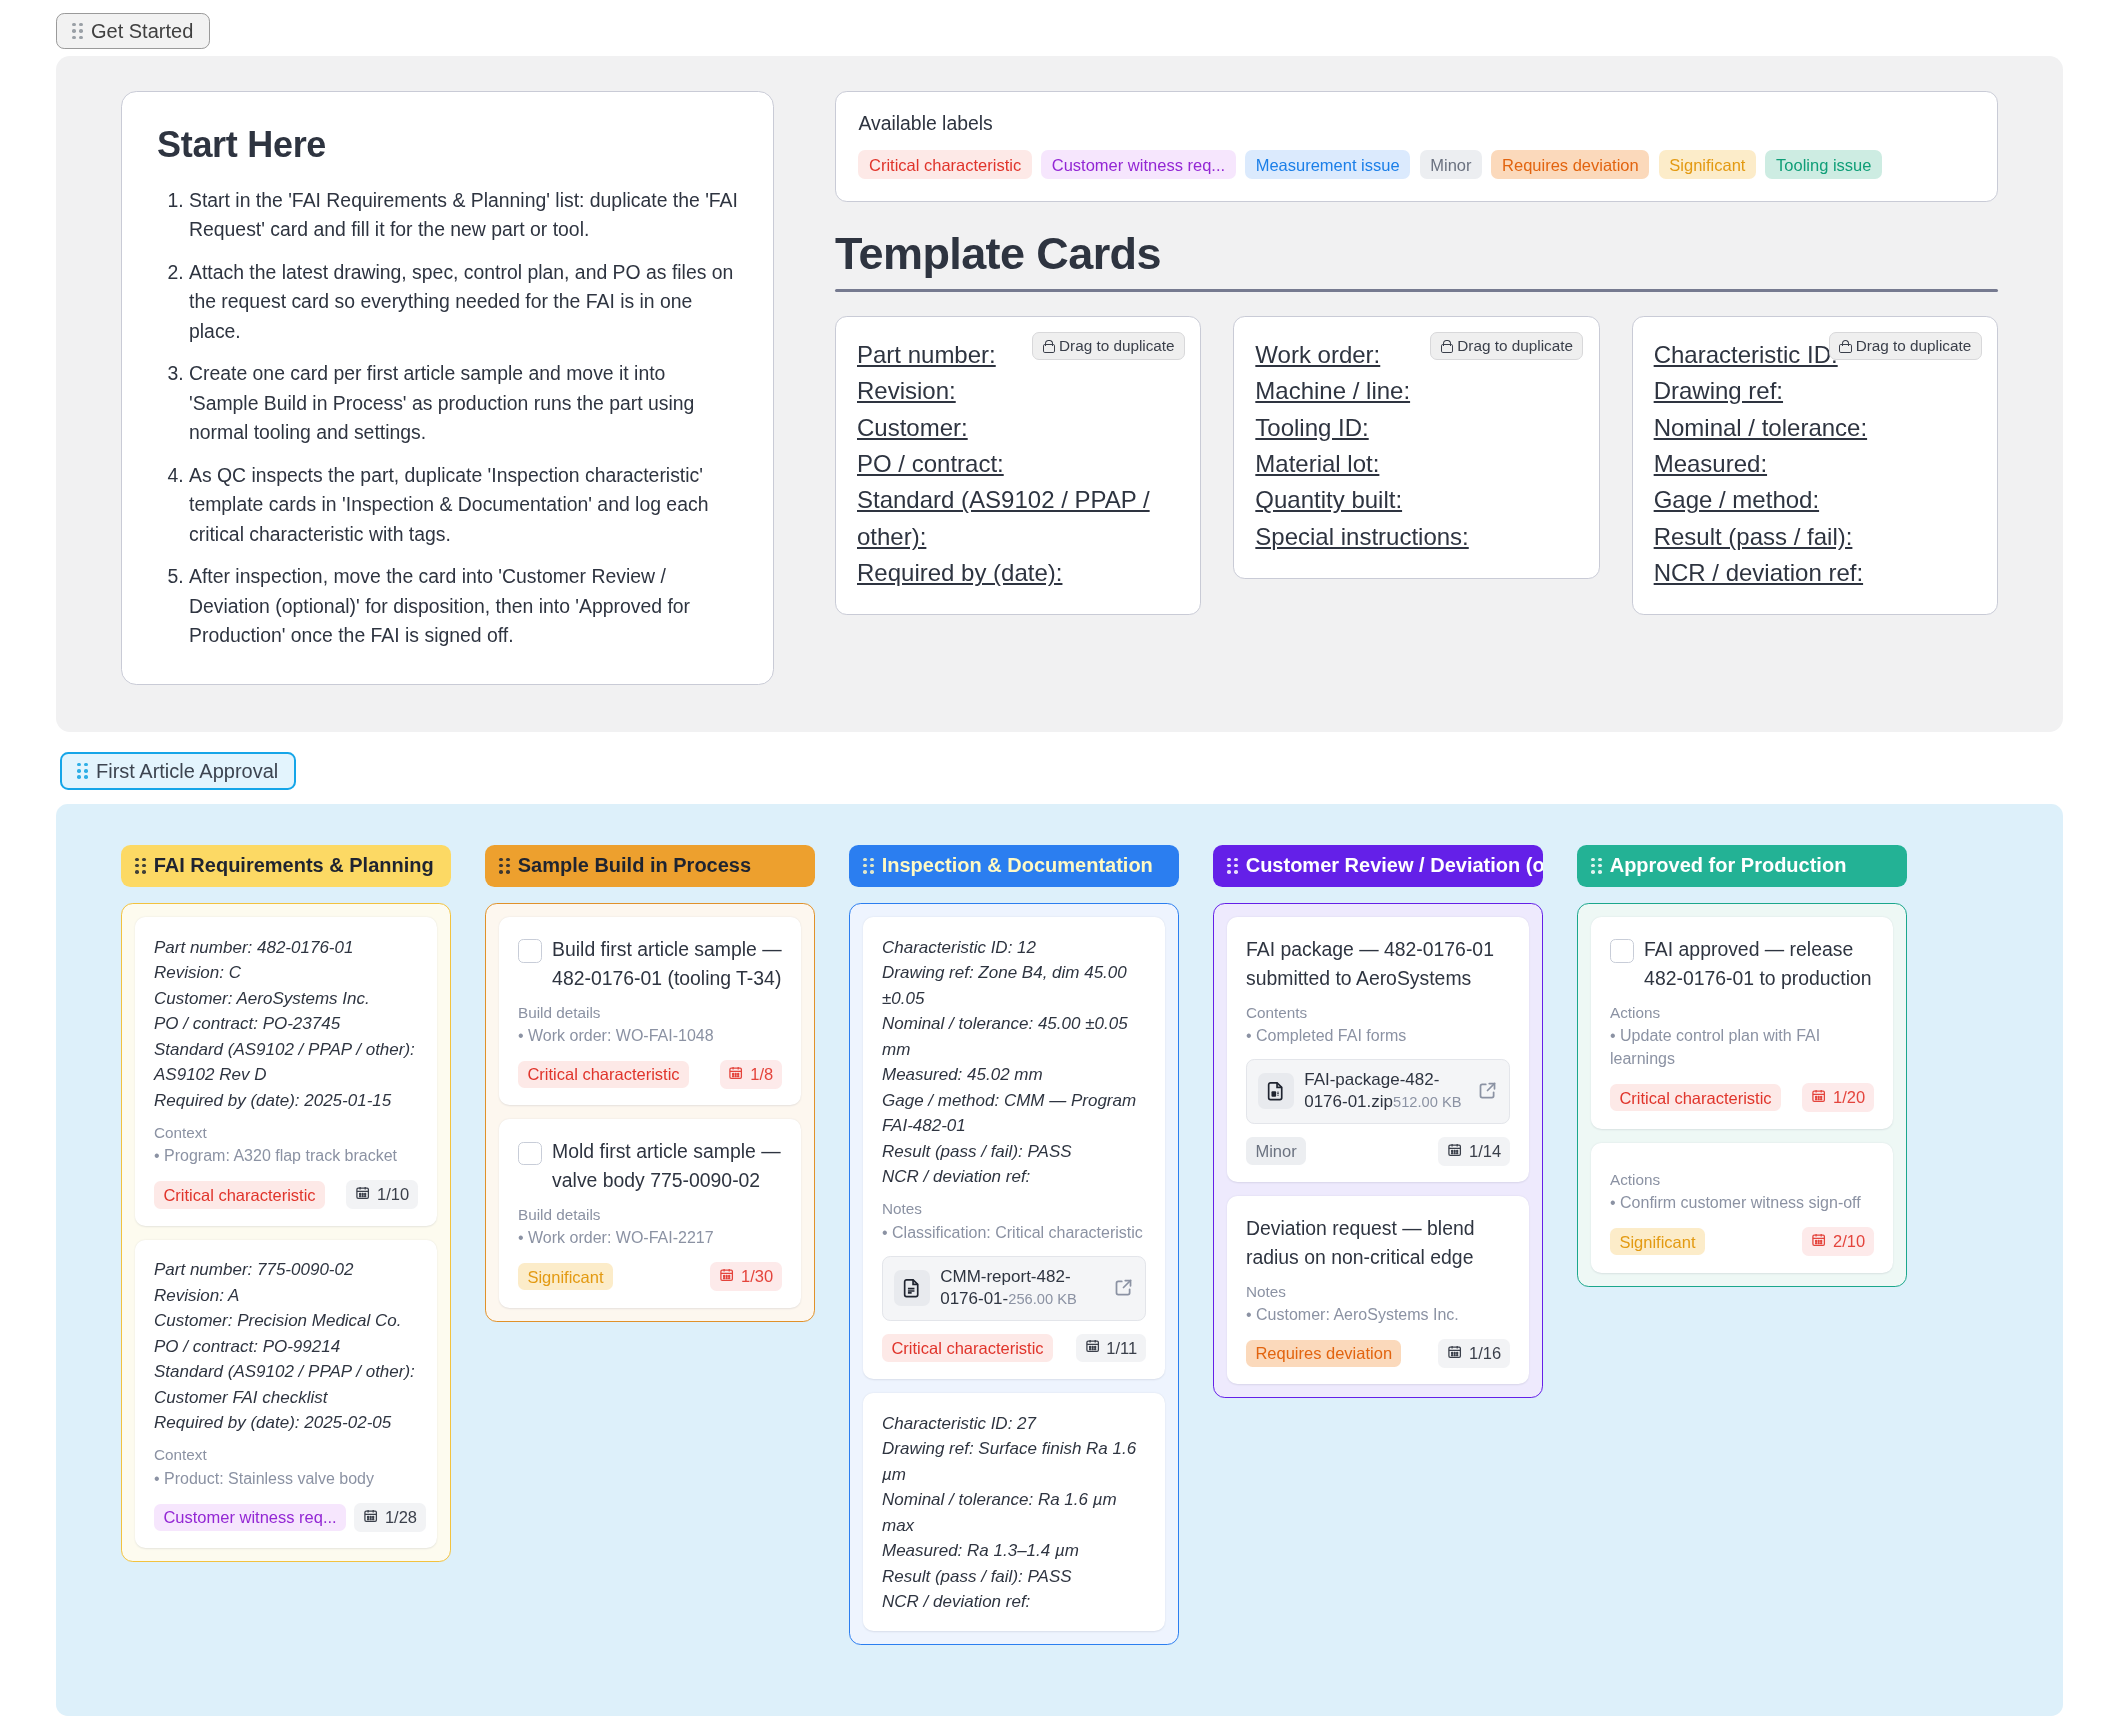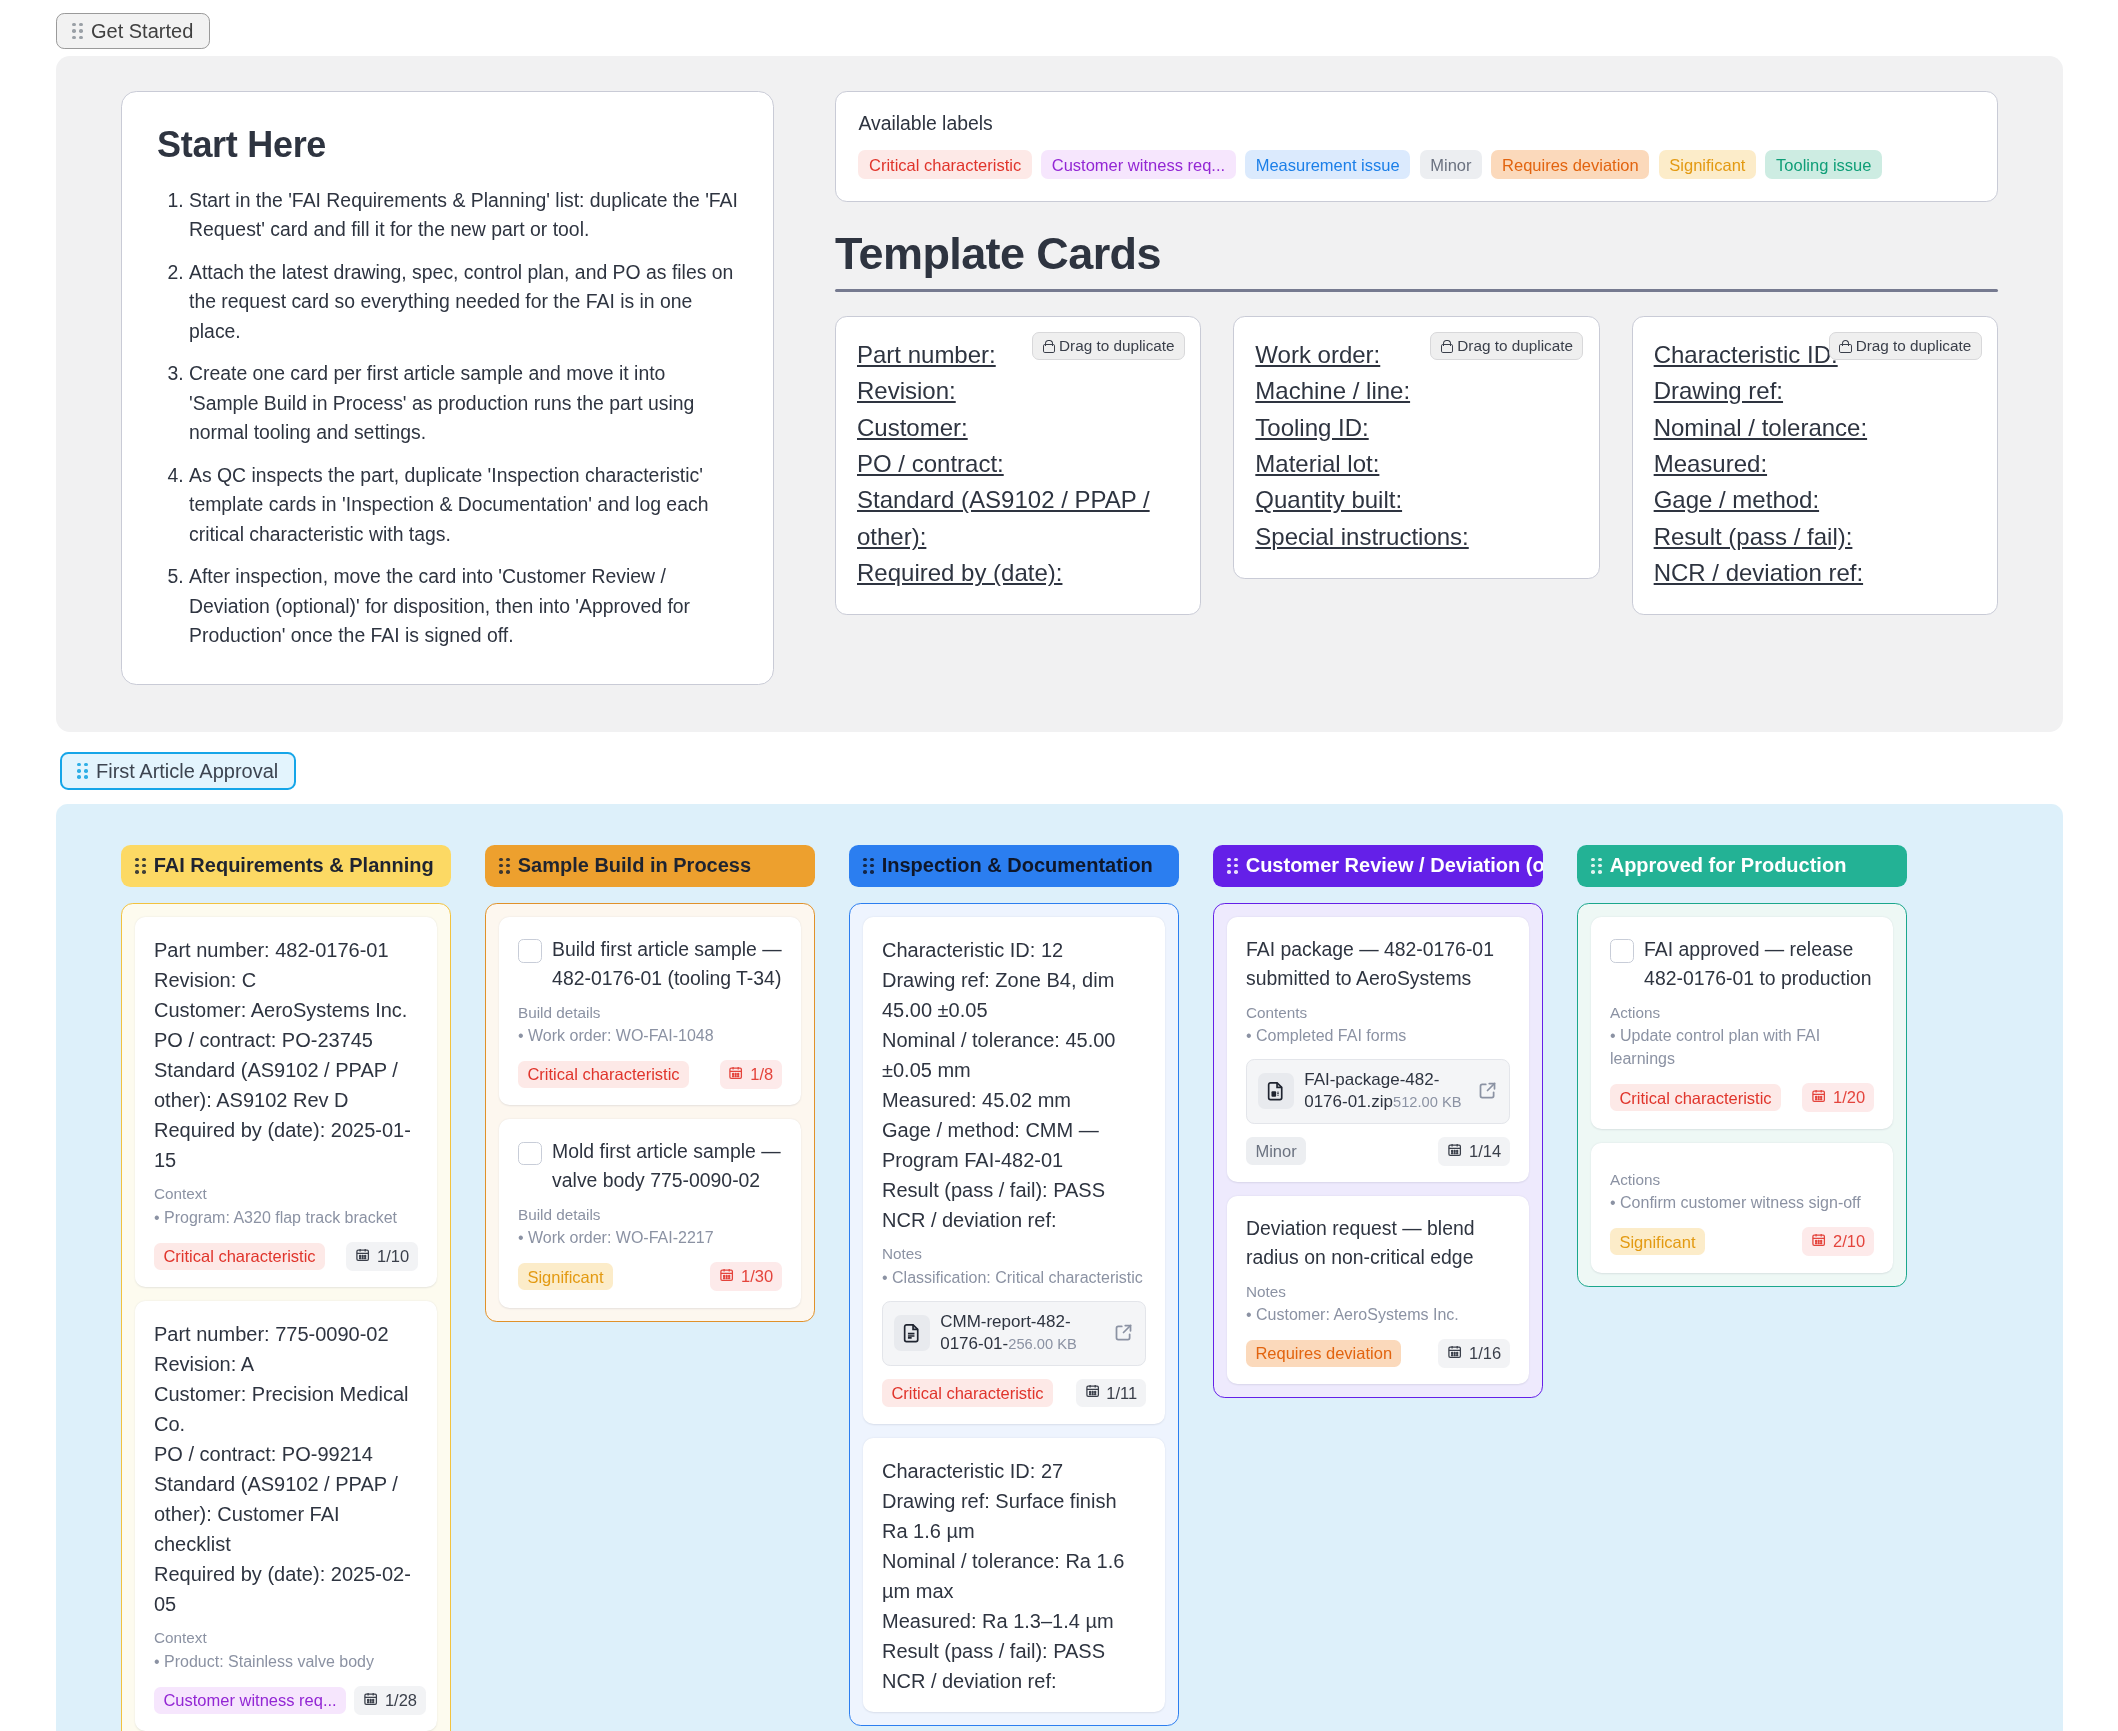--- a/index.html
+++ b/index.html
@@ -149,21 +149,21 @@
     box-shadow: 0 0.6px 1.8px rgba(20,30,60,.10);
     cursor: pointer;
   }
   .card-row { display: flex; gap: 10.6px; align-items: flex-start; }
   .cbox {
     width: 23.5px; height: 23.5px; flex: 0 0 23.5px;
     border: 1.8px solid #c8cdd8; border-radius: 5.3px;
     margin-top: 4.7px; background: #fff; cursor: pointer;
   }
   .card-title { font-size: 19.4px; line-height: 1.5; }
-  .card-body { font-size: 20px; line-height: 1.5; }
+  .card-body { font-size: 17px; line-height: 1.5; font-style: italic; }
   .sec-head { font-size: 15.3px; color: #8b92a3; margin-top: 10.6px; }
   .sec-item { font-size: 16px; color: #8b92a3; line-height: 1.45; margin-top: 2.4px; }
   .attach {
     margin-top: 11.8px;
     background: #f4f5f7;
     border: 1.2px solid #e3e5ea;
     border-radius: 8.2px;
     padding: 9.4px 10.6px;
     display: flex; align-items: center; gap: 10.6px;
     cursor: pointer;
@@ -423,21 +423,21 @@
                   <circle cx="12" cy="17.5" r=".9" fill="#e4443c"></circle>
                   <circle cx="16" cy="17.5" r=".9" fill="#e4443c"></circle>
                 </svg></span>
               <span>1/30</span>
             </span>
           </div>
         </div>
       </div>
     </div>
     <div class="col">
-      <div class="col-head" style="background:#2b7ef0;color:#0f172a">
+      <div class="col-head" style="background:#2b7ef0;color:#fef9c3">
         <span class="grip">
           <i></i>
           <i></i>
           <i></i>
           <i></i>
           <i></i>
           <i></i>
         </span>
         <span>Inspection &amp; Documentation</span>
       </div>

